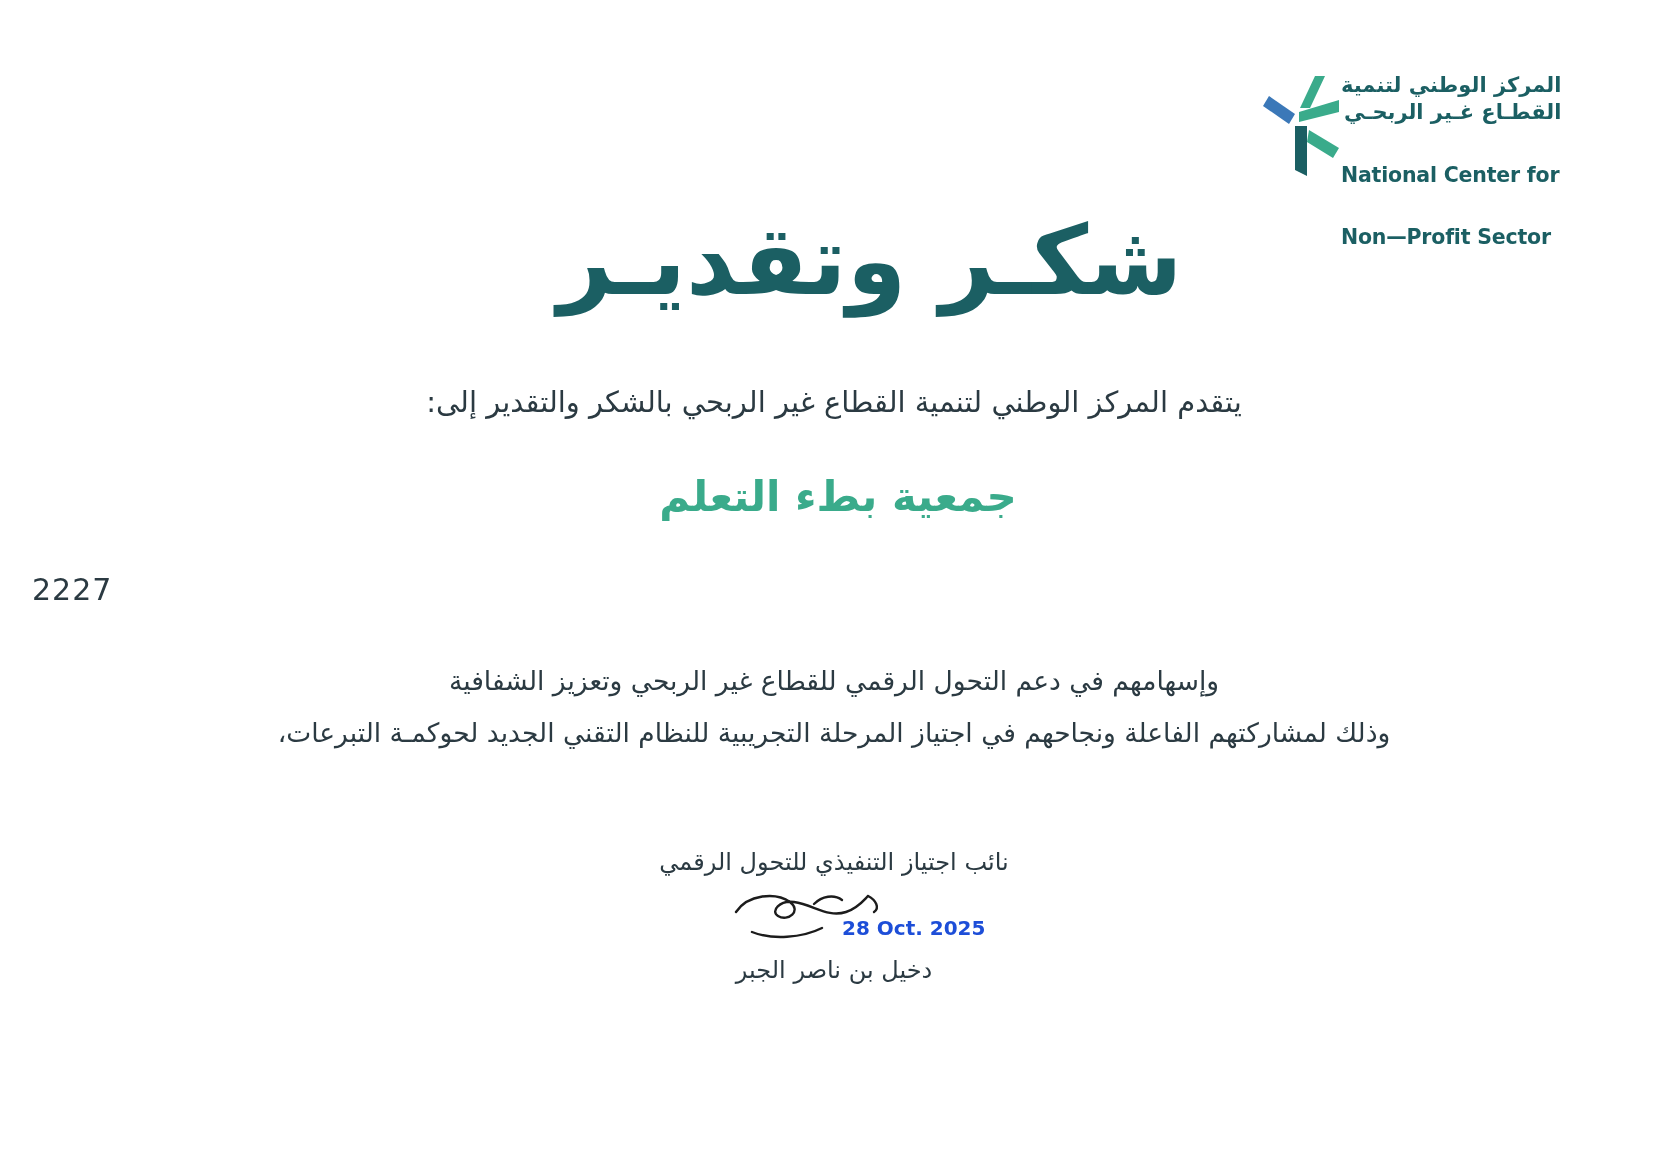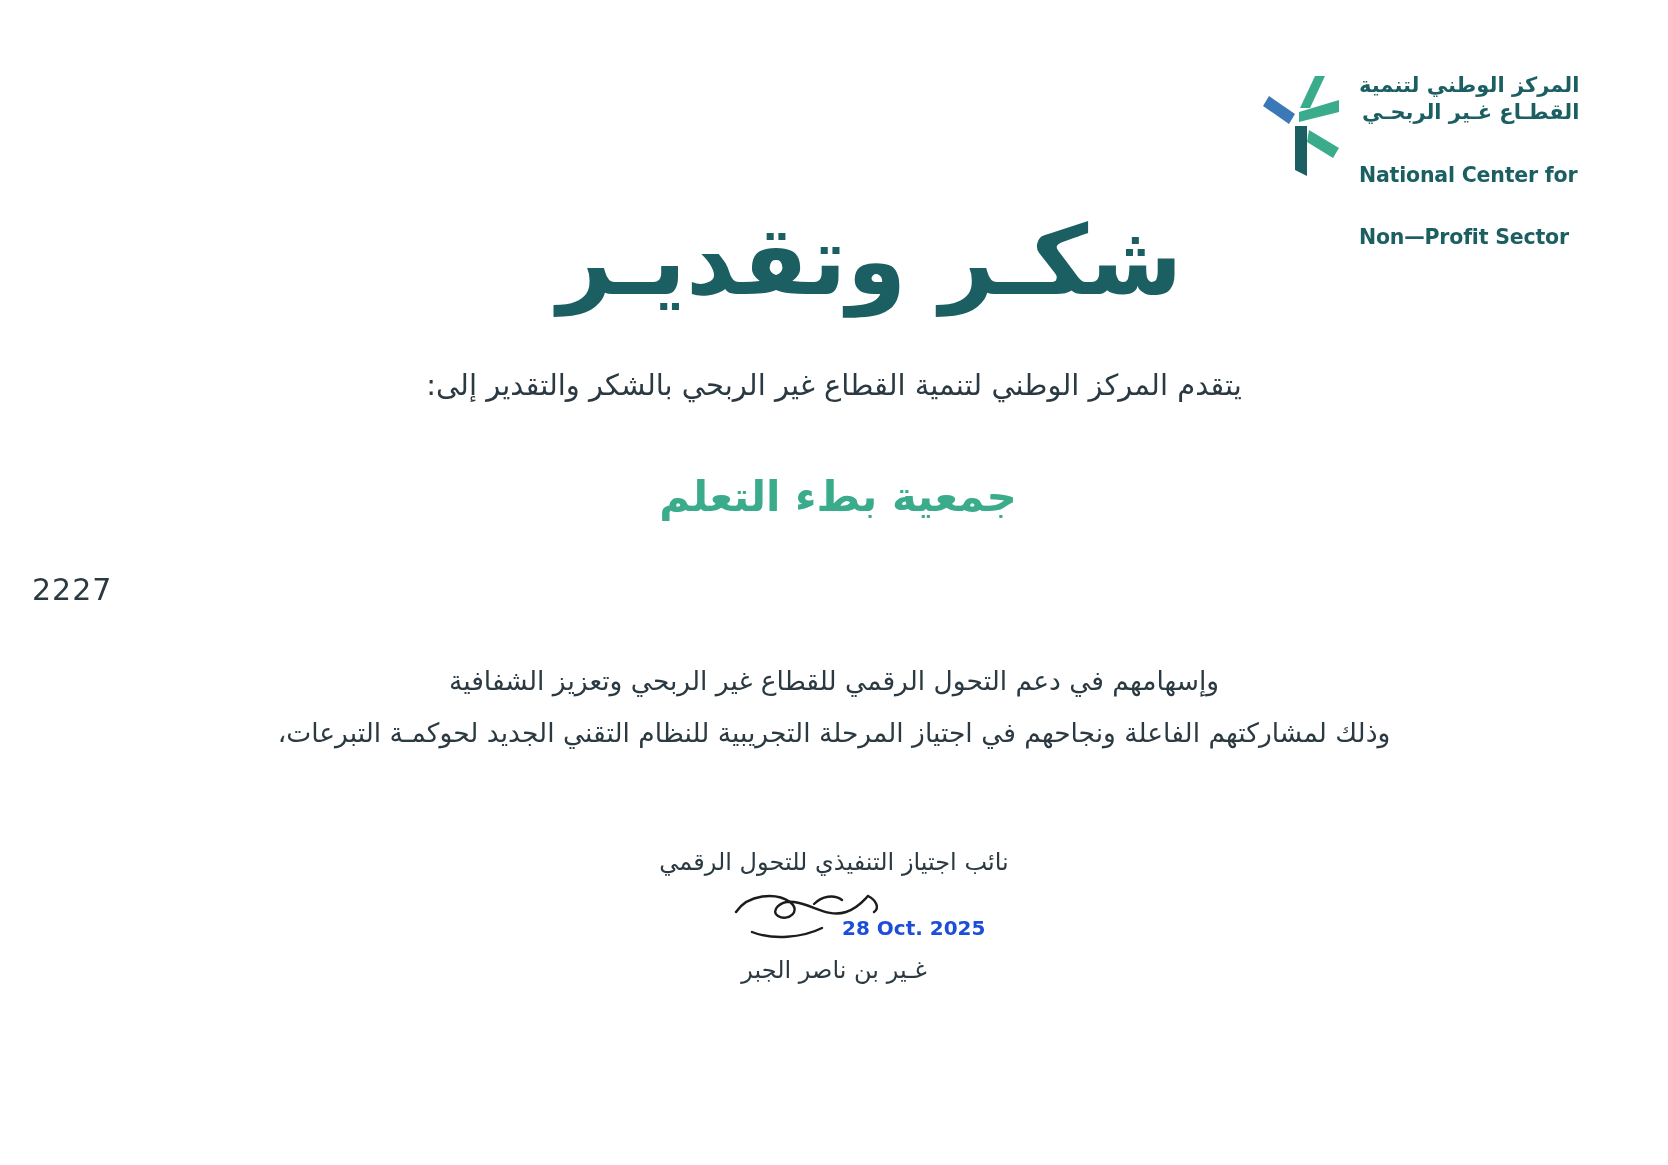--- a/index.html
+++ b/index.html
@@ -68,21 +68,20 @@
   }
 
   
   .logo {
     position: absolute;
     top: 72px;
     left: 1255px;
     display: flex;
     flex-direction: row-reverse;
     align-items: flex-start;
-    gap: 18px;
   }
   .logo-text {
     text-align: right;
     line-height: 1.28;
     direction: rtl;
   }
   .logo-ar-1, .logo-ar-2 {
     font-size: 21px;
     font-weight: 700;
     color: #1b5f63;
@@ -118,21 +117,21 @@
     font-size: 96px;
     font-weight: 700;
     color: #1b5f63;
     letter-spacing: 1px;
     direction: rtl;
     padding-left: 36px;
   }
 
   .intro {
     position: absolute;
-    top: 368px;
+    top: 385px;
     left: 0;
     width: 100%;
     text-align: center;
     font-size: 29px;
     color: #2b3a42;
     direction: rtl;
     font-weight: 400;
   }
 
   .entity {
@@ -261,16 +260,16 @@
       <svg class="signature-svg" viewBox="0 0 200 66" xmlns="http://www.w3.org/2000/svg">
         <g fill="none" stroke="#1c1c1c" stroke-width="2.4" stroke-linecap="round" stroke-linejoin="round">
           <path d="M18 30 C30 12, 58 10, 72 20 C84 29, 70 40, 60 34 C52 29, 62 18, 76 20 C96 23, 110 36, 128 30 C140 26, 146 18, 150 14"></path>
           <path d="M96 22 C104 14, 116 12, 124 18"></path>
           <path d="M150 14 C158 18, 162 26, 156 30"></path>
           <path d="M34 50 C54 58, 84 56, 104 46"></path>
         </g>
       </svg>
       <div class="sign-date">28 Oct. 2025</div>
     </div>
-    <div class="sign-name">غـير بن ناصر الجبر</div>
+    <div class="sign-name">دخيل بن ناصر الجبر</div>
   </div>
 
 </div>
 
 </body></html>

